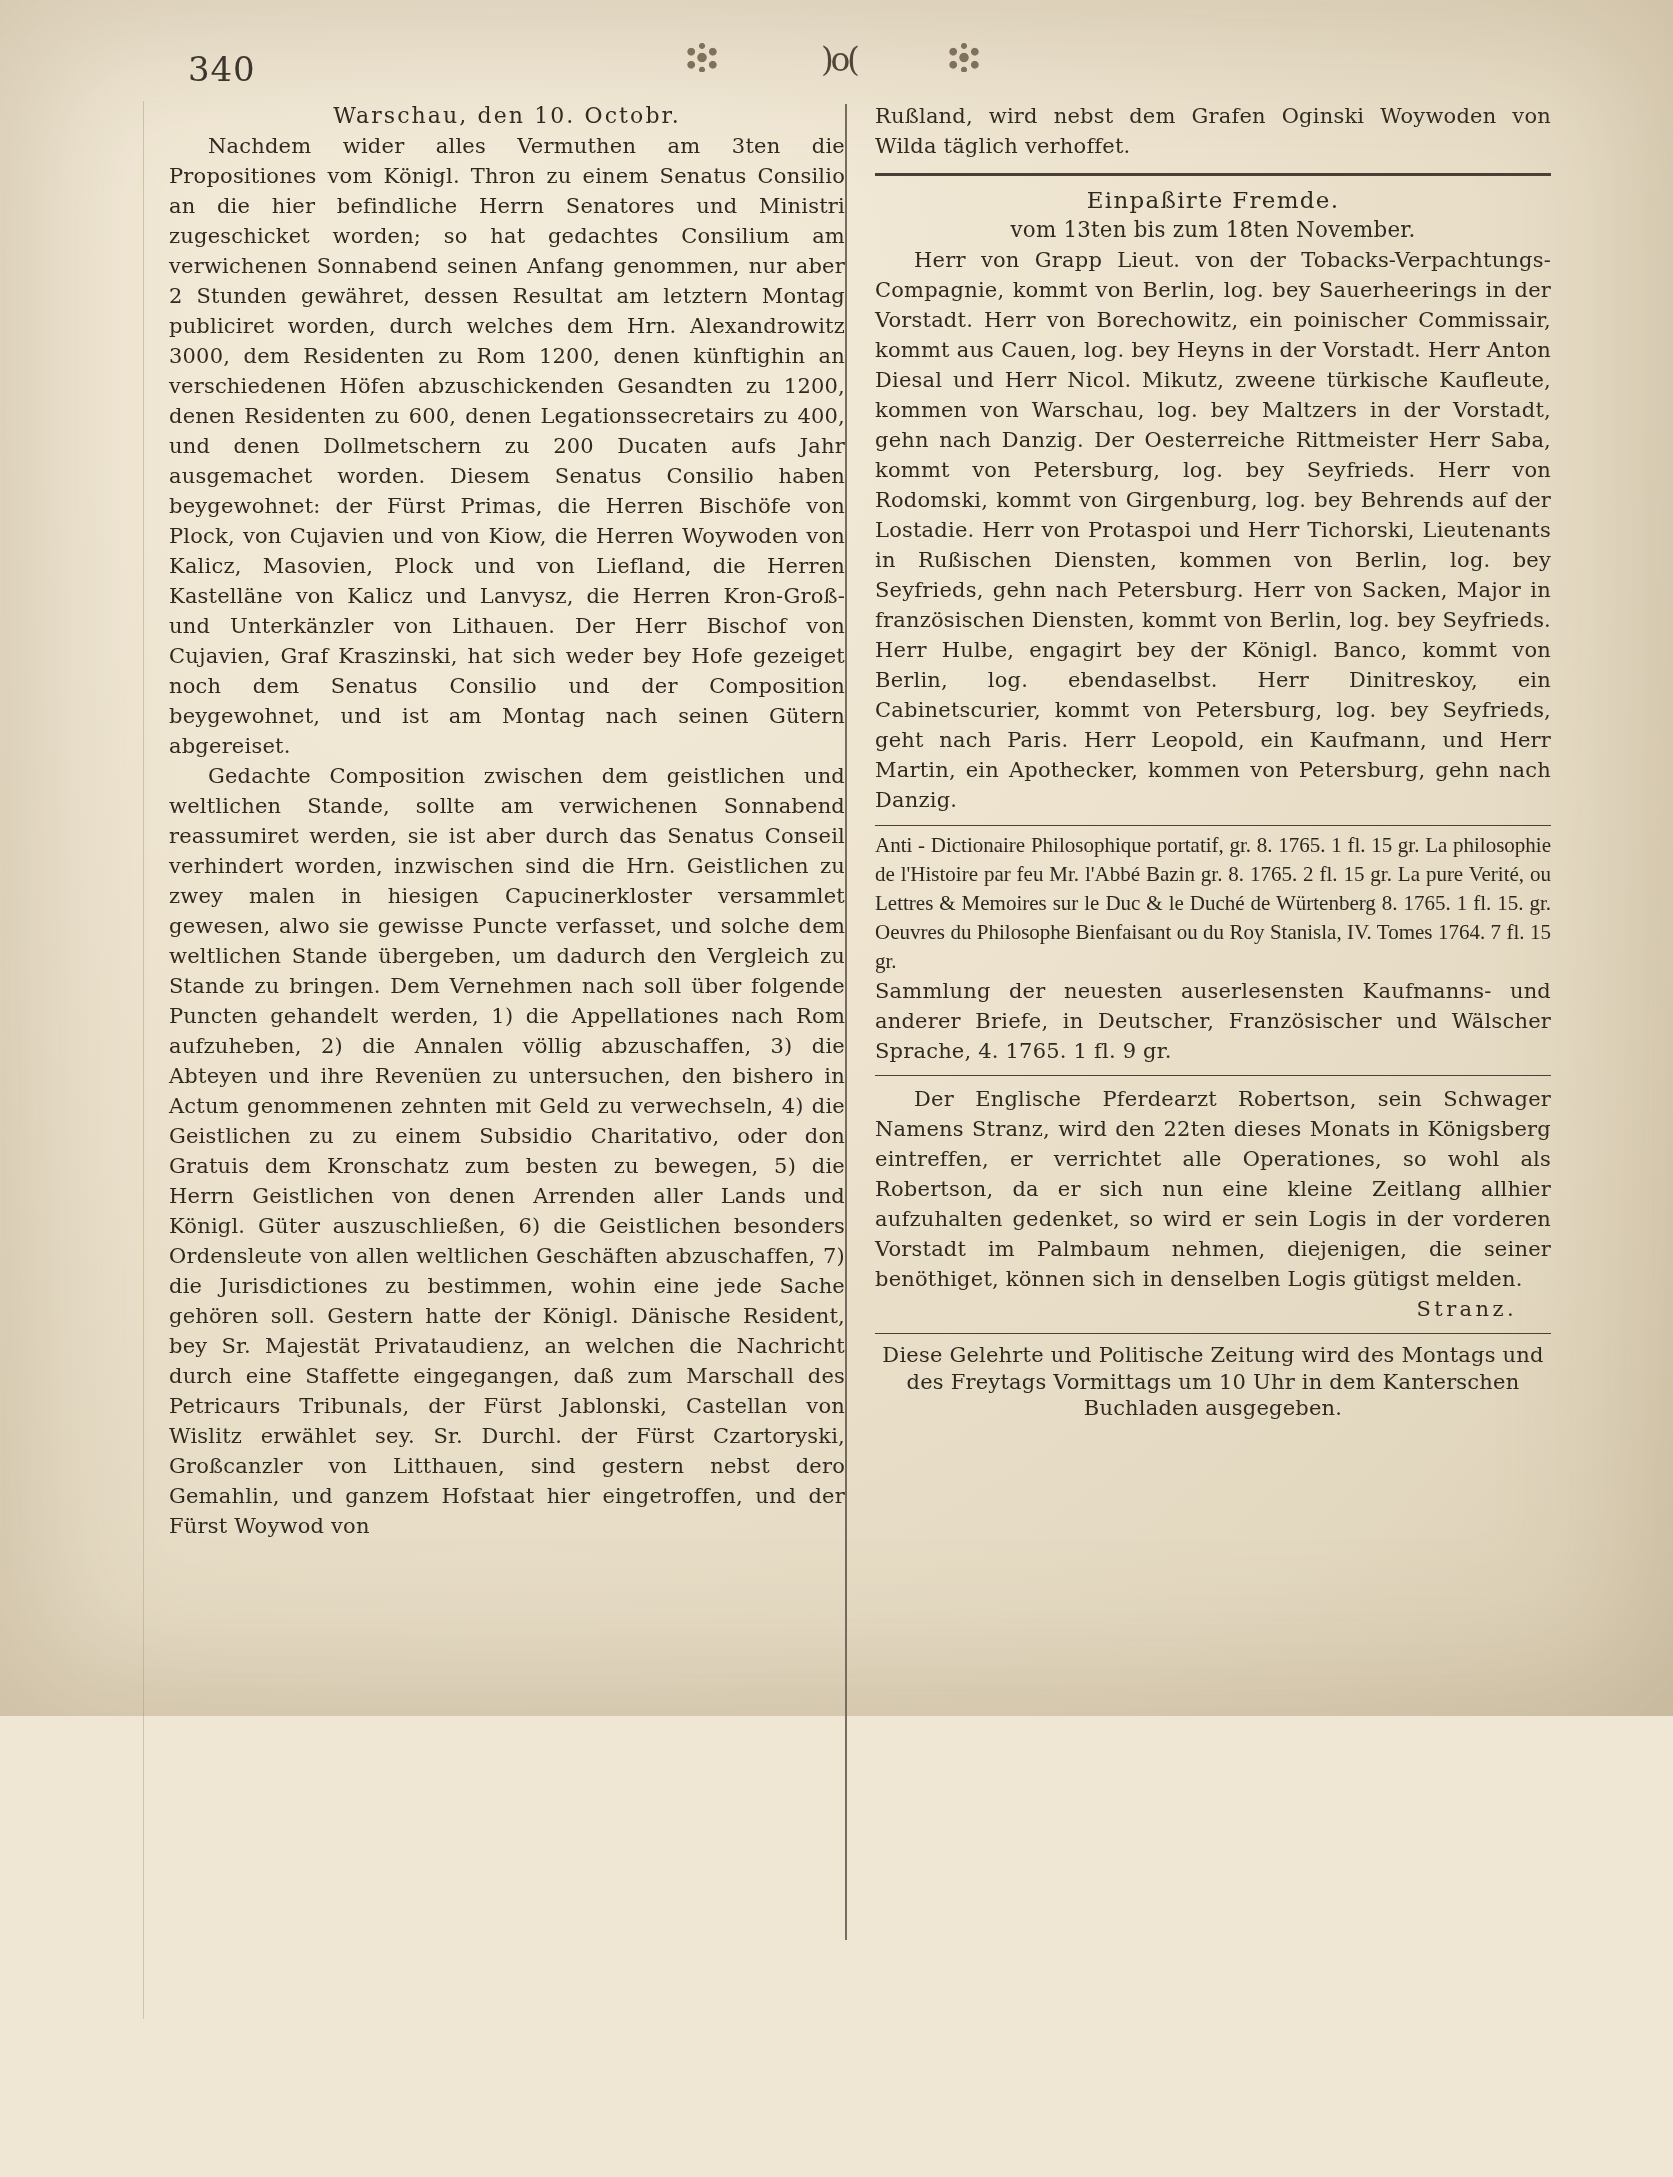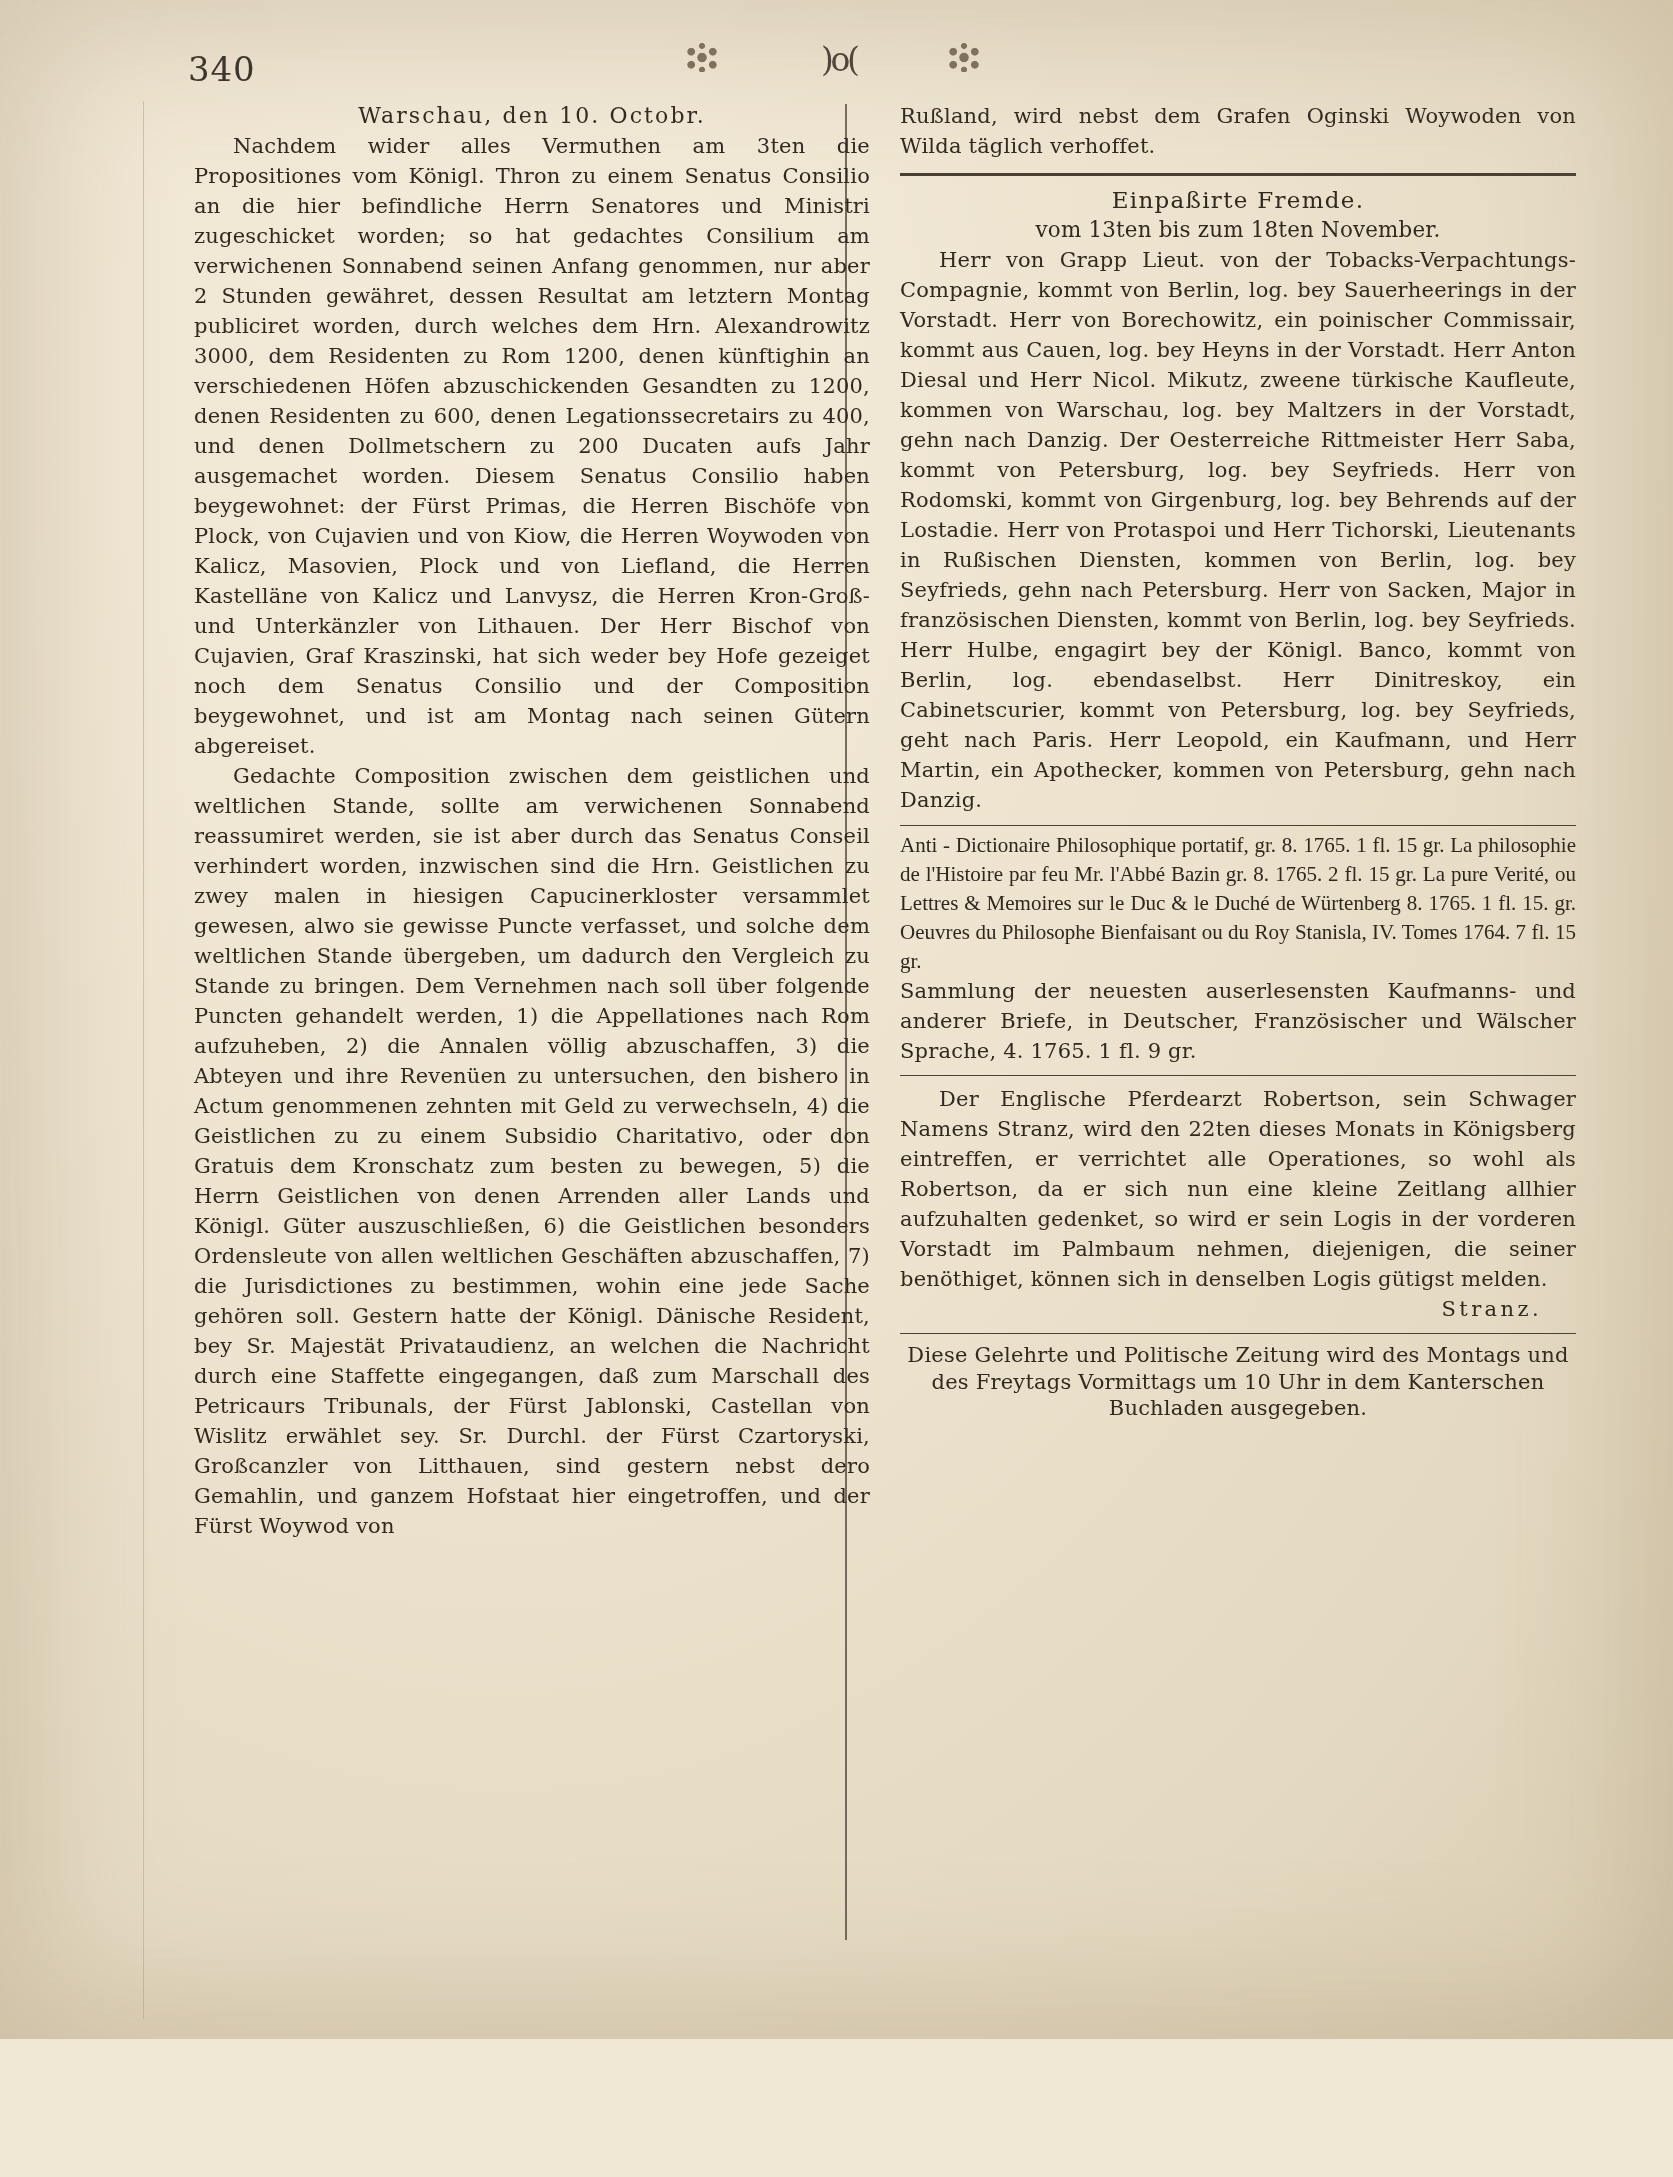--- a/index.html
+++ b/index.html
@@ -10,21 +10,21 @@
     width: 1674px;
     height: 2177px;
     background: #efe6d4;
     font-family: "DejaVu Serif", serif;
     overflow: hidden;
   }
   
   .page {
     position: relative;
     width: 1674px;
-    height: 2039px;
+    height: 1716px;
     background:
       radial-gradient(ellipse at 30% 20%, #f4ecdb 0%, #ece2cd 45%, #e3d8c0 78%, #d9cdb2 100%);
     box-sizing: border-box;
   }
   .paper-inner {
     position: absolute;
     left: 128px;
     top: 34px;
     width: 1421px;
     height: 1969px;
@@ -74,21 +74,20 @@
     position: absolute;
     top: 67px;
     left: 0;
     width: 1421px;
     height: 1883px;
   }
   .col {
     position: absolute;
     top: 0;
     width: 676px;
-    margin-left: 25px;
   }
   .col-left { left: 41px; }
   .col-right { left: 747px; }
 
   .rule-v {
     position: absolute;
     left: 717px;
     top: 3.4px;
     width: 1.7px;
     height: 1836px;

